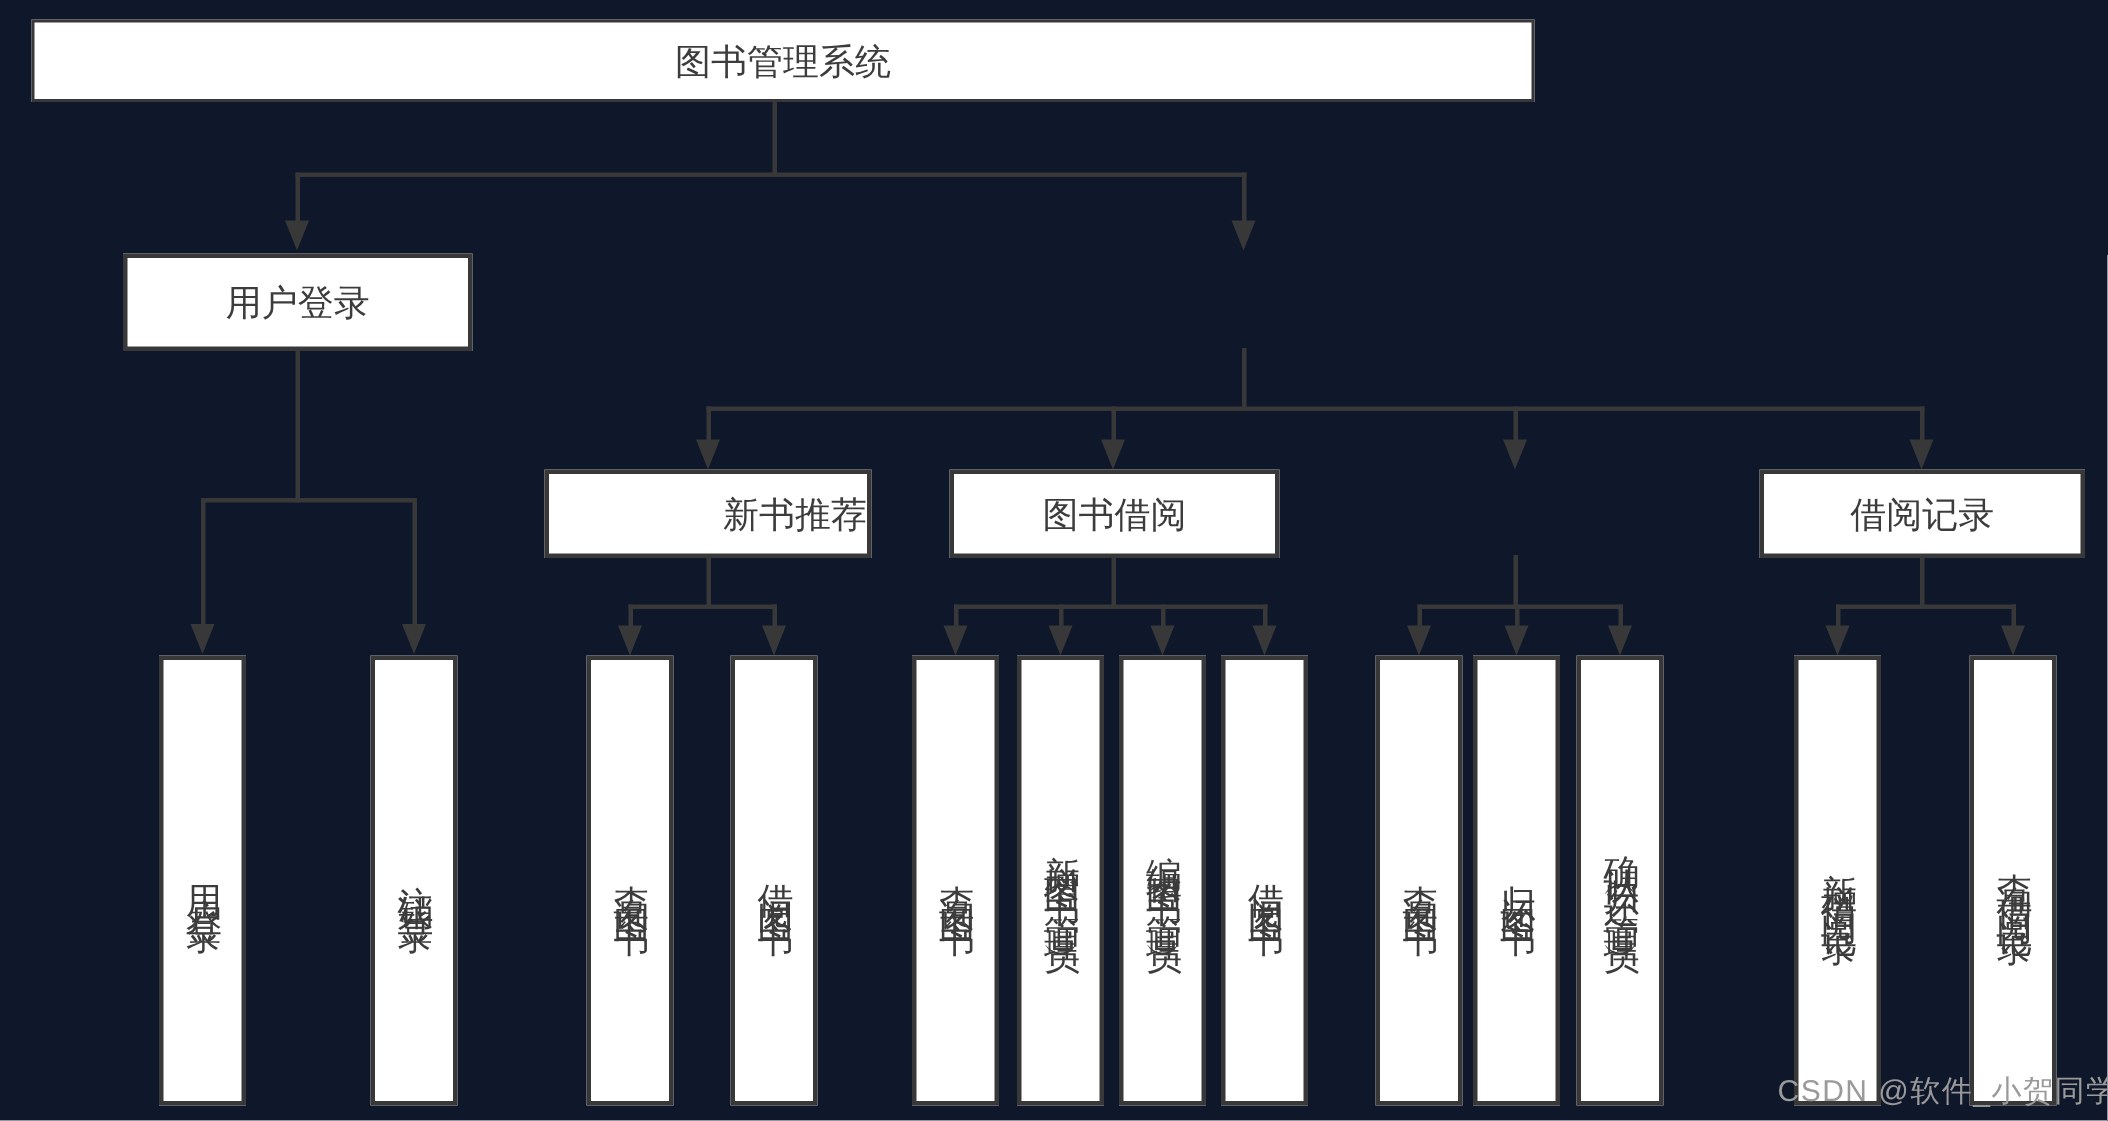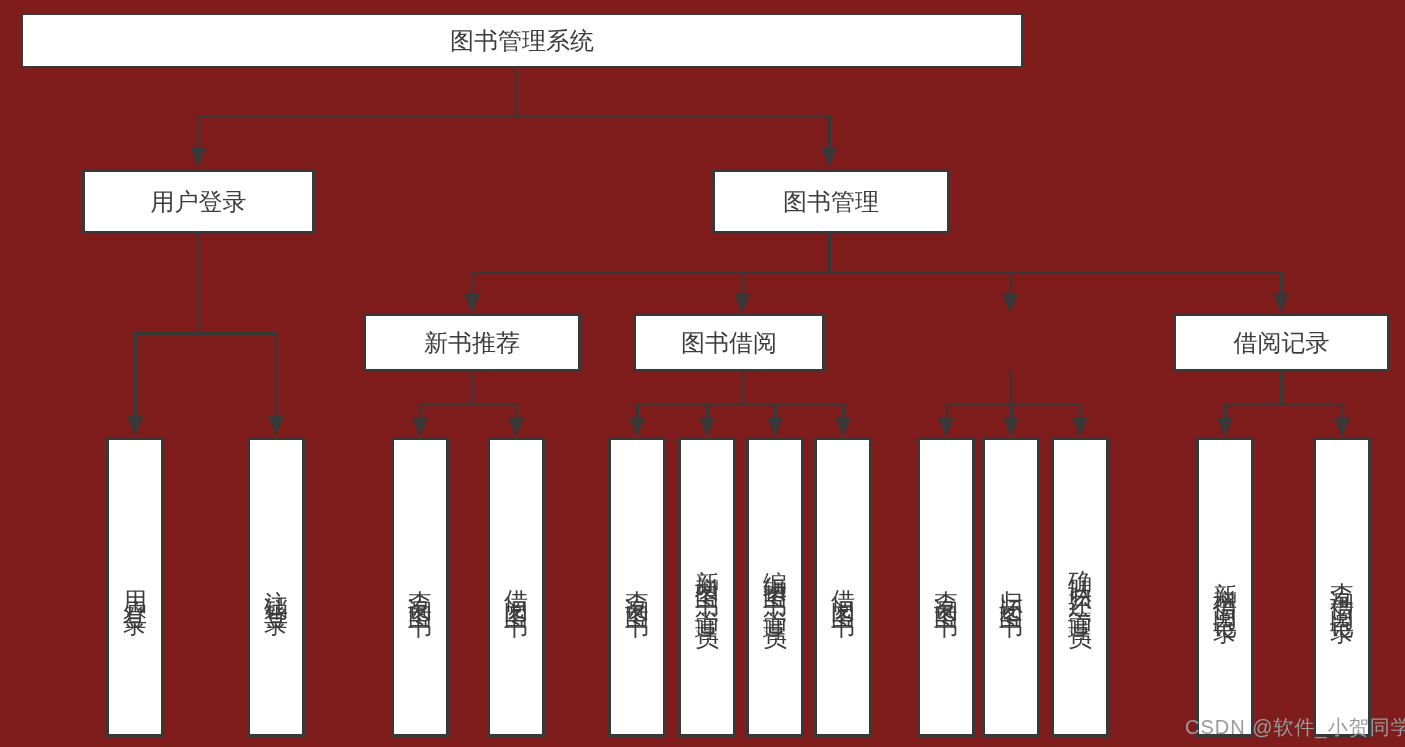--- a/index.html
+++ b/index.html
@@ -1,20 +1,20 @@
 <!DOCTYPE html>
 <html><head>
 <meta charset="utf-8">
 <style>
   html, body { margin: 0; padding: 0; background: #ffffff; }
   #canvas {
     position: relative;
     width: 1405px;
     height: 747px;
-    background: #7f1d1d;
+    background: #0f172a;
     font-family: "Liberation Sans", "DejaVu Sans", sans-serif;
     color: #3c3c3c;
     overflow: hidden;
   }
   .box {
     position: absolute;
     box-sizing: border-box;
     background: #ffffff;
     border: 3px solid #383838;
     display: flex;
@@ -68,46 +68,43 @@
   <div class="vline" style="left:515px; top:68px; height:50px;"></div>
   <div class="hline" style="left:197px; top:115px; width:634px;"></div>
   <div class="vline" style="left:197px; top:115px; height:34px;"></div>
   <div class="vline" style="left:828px; top:115px; height:34px;"></div>
   <div class="arrow" style="left:190px; top:147px;"></div>
   <div class="arrow" style="left:821px; top:147px;"></div>
 
   <div class="box" style="left:82px; top:169px; width:233px; height:65px;">
     <span>用户登录</span>
   </div>
-  <div class="box" style="left:712px; top:169px; width:238px; height:65px;">
-    <span>图书管理</span>
-  </div>
 
   <div class="vline" style="left:197px; top:232px; height:103px;"></div>
   <div class="hline" style="left:134px; top:332px; width:144px;"></div>
   <div class="vline" style="left:134px; top:332px; height:86px;"></div>
   <div class="vline" style="left:275px; top:332px; height:86px;"></div>
   <div class="arrow" style="left:127px; top:416px;"></div>
   <div class="arrow" style="left:268px; top:416px;"></div>
 
   <div class="vline" style="left:828px; top:232px; height:42px;"></div>
   <div class="hline" style="left:471px; top:271px; width:812px;"></div>
   <div class="vline" style="left:471px; top:271px; height:24px;"></div>
   <div class="vline" style="left:741px; top:271px; height:24px;"></div>
   <div class="vline" style="left:1009px; top:271px; height:24px;"></div>
   <div class="vline" style="left:1280px; top:271px; height:24px;"></div>
   <div class="arrow" style="left:464px; top:293px;"></div>
   <div class="arrow" style="left:734px; top:293px;"></div>
   <div class="arrow" style="left:1002px; top:293px;"></div>
   <div class="arrow" style="left:1273px; top:293px;"></div>
 
-  <div class="box" style="left:363px; top:313px; width:218px; height:59px;">
+  <div class="box" style="left:363px; top:313px; width:218px; height:59px;justify-content:flex-end;">
     <span>新书推荐</span>
   </div>
-  <div class="box" style="left:633px; top:313px; width:192px; height:59px;">
+  <div class="box" style="left:633px; top:313px; width:220px; height:59px;">
     <span>图书借阅</span>
   </div>
   <div class="box" style="left:1173px; top:313px; width:217px; height:59px;">
     <span>借阅记录</span>
   </div>
 
   <div class="vline" style="left:471px; top:370px; height:36px;"></div>
   <div class="hline" style="left:419px; top:403px; width:99px;"></div>
   <div class="vline" style="left:419px; top:403px; height:16px;"></div>
   <div class="vline" style="left:515px; top:403px; height:16px;"></div>

